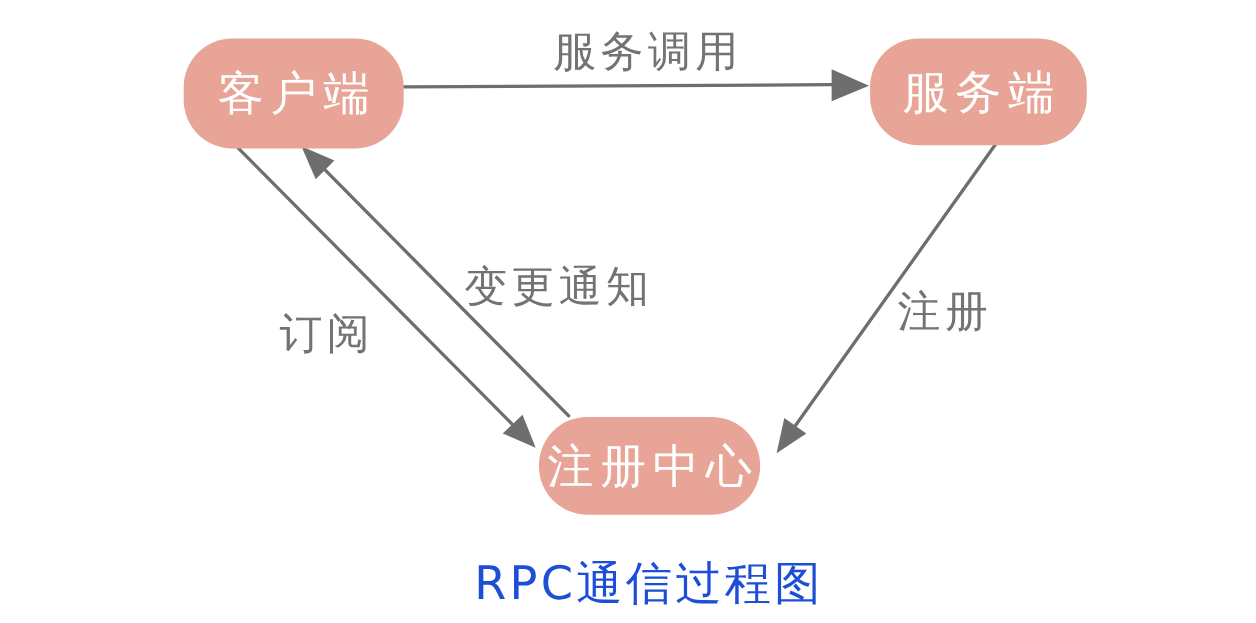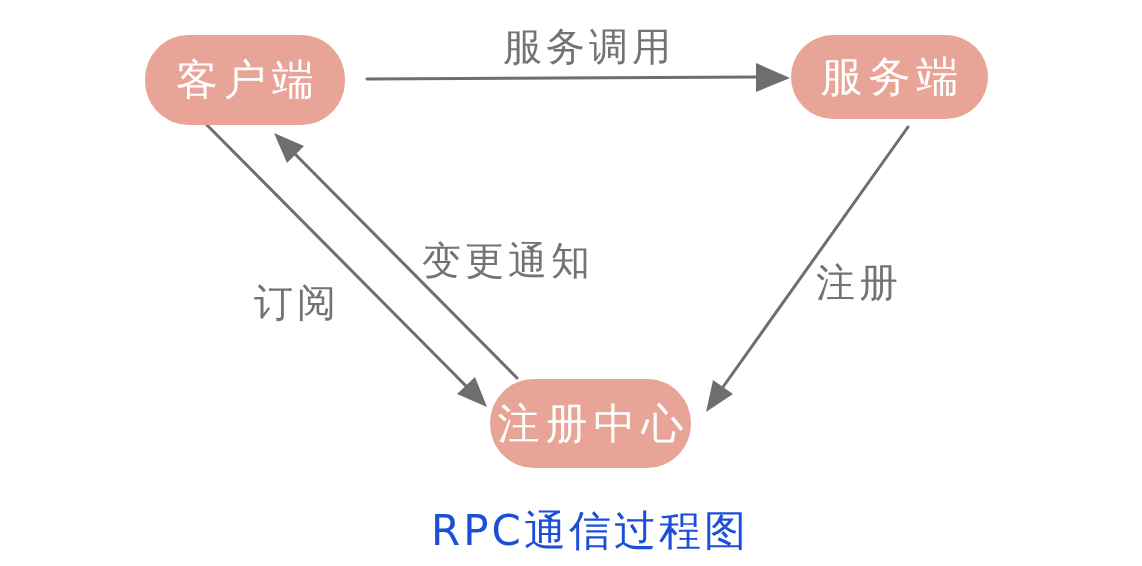--- a/index.html
+++ b/index.html
@@ -29,22 +29,22 @@
     justify-content: center;
     background: #e8a496;
     border-radius: 44px;
     color: #ffffff;
     font-size: 42px;
     font-weight: 500;
     letter-spacing: 6px;
     text-indent: 6px;
     box-sizing: border-box;
   }
-  .node-client   { left: 145px; top: 35px;  width: 200px; height: 90px; }
-  .node-server   { left: 791px; top: 35px;  width: 197px; height: 84px; }
+  .node-client   { left: 167px; top: 35px;  width: 200px; height: 100px; }
+  .node-server   { left: 791px; top: 35px;  width: 197px; height: 97px; }
   .node-registry { left: 490px; top: 379px; width: 201px; height: 89px; }
 
   .edge-label {
     position: absolute;
     color: #737373;
     font-size: 39px;
     font-weight: 400;
     letter-spacing: 4px;
     white-space: nowrap;
     transform: translateX(-50%);

